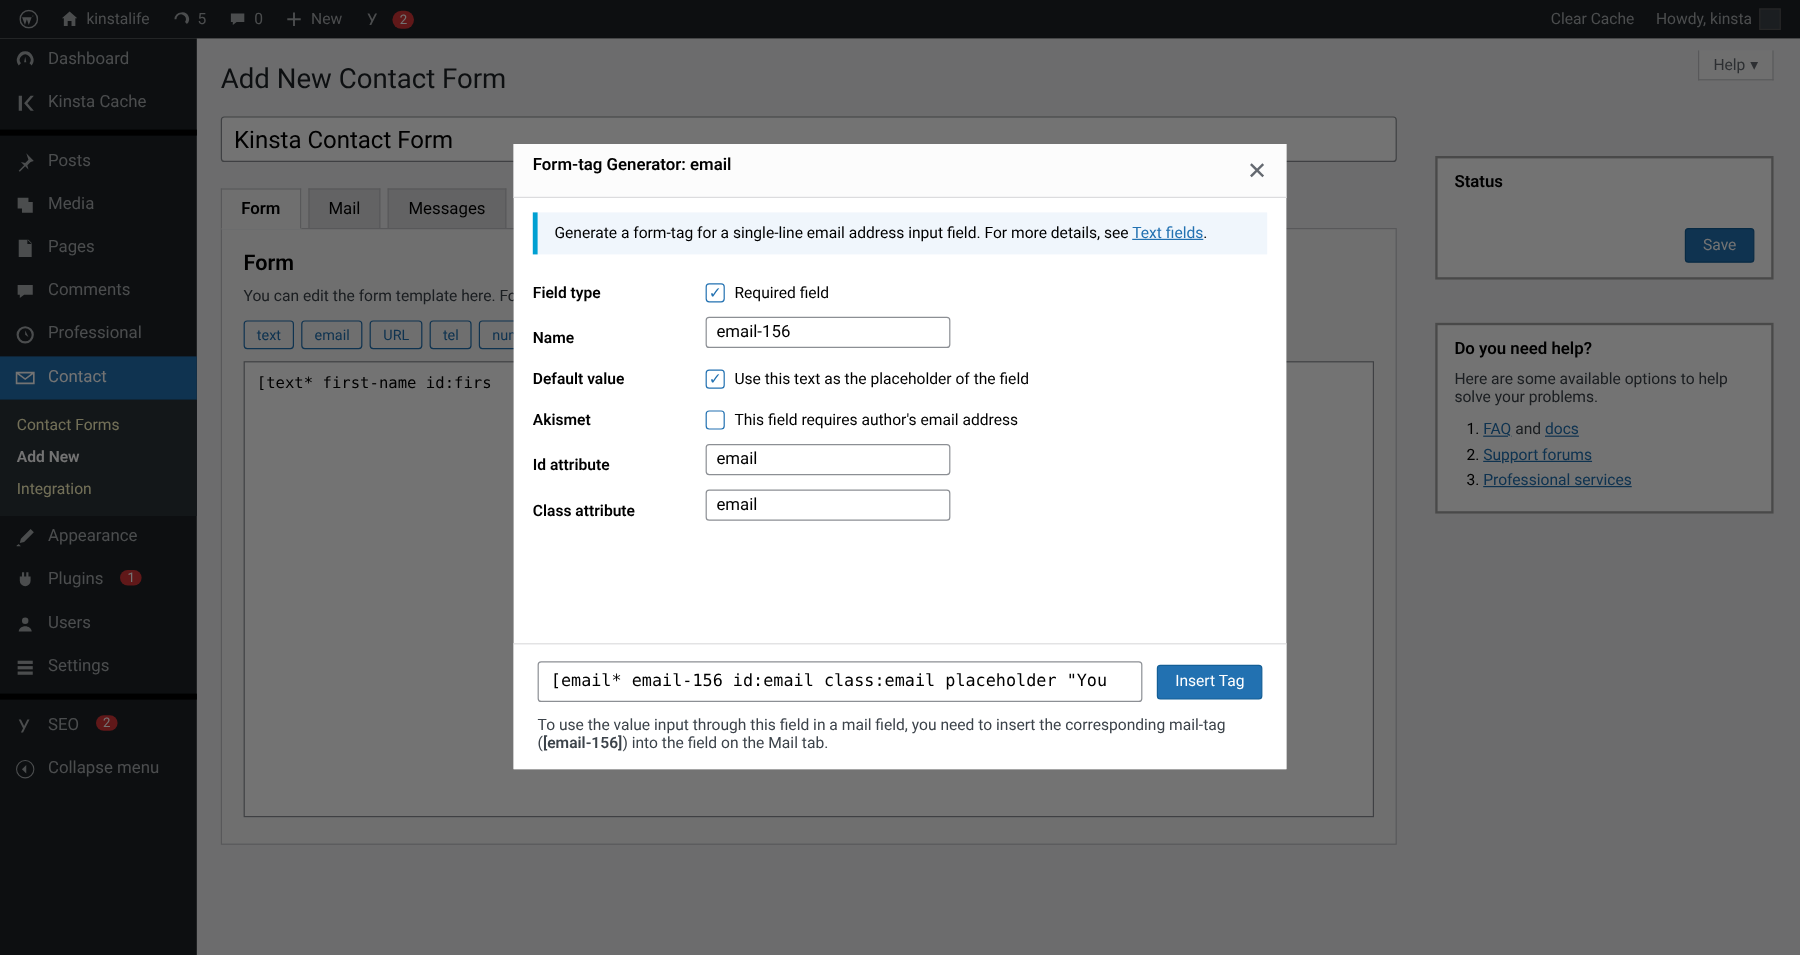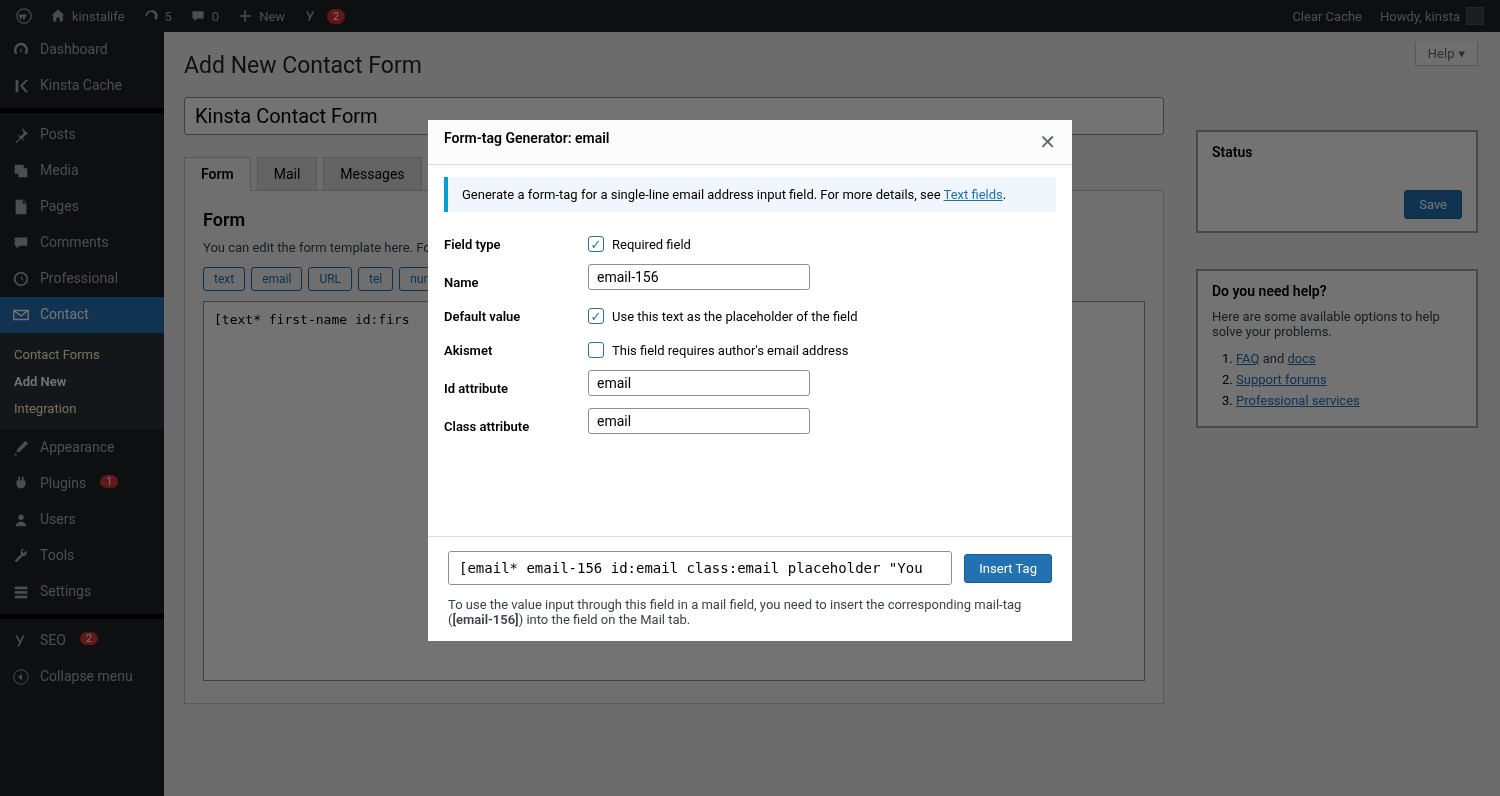--- a/index.html
+++ b/index.html
@@ -57,21 +57,21 @@
 .modal { position: absolute; top: 120px; left: 428px; width: 644px; background: #fff; z-index: 101; }
 .modal-header { background: #fcfcfc; border-bottom: 1px solid #dcdcde; padding: 10px 16px; display: flex; justify-content: space-between; align-items: flex-start; }
 .modal-title { font-size: 14px; font-weight: 600; }
 .modal-close { font-size: 20px; color: #646970; cursor: pointer; background: none; border: none; }
 .modal-notice { margin: 12px 16px; padding: 10px 14px; background: #f0f6fc; border-left: 4px solid #00a0d2; font-size: 13px; }
 .modal-notice a { color: #2271b1; text-decoration: underline; }
 .modal-body { padding: 6px 16px 90px; }
 .form-row { display: flex; align-items: flex-end; margin-bottom: 12px; }
 .form-label { width: 144px; font-size: 13px; font-weight: 600; padding-top: 5px; }
 .form-field { flex: 1; }
-.text-input { width: 222px; padding: 4px 8px; font-size: 14px; border: 1px solid #8c8f94; border-radius: 3px; }
+.text-input { width: 204px; padding: 4px 8px; font-size: 14px; border: 1px solid #8c8f94; border-radius: 3px; }
 .check-row { display: flex; align-items: center; gap: 8px; font-size: 13px; margin-top: 6px; }
 .checkbox { width: 16px; height: 16px; border: 1px solid #2271b1; border-radius: 3px; display: inline-flex; align-items: center; justify-content: center; }
 .checkbox.checked { color: #2271b1; }
 .modal-footer { border-top: 1px solid #dcdcde; padding: 14px 20px; background: #fff; }
 .footer-row { display: flex; gap: 12px; align-items: center; margin-bottom: 12px; }
 .tag-output { flex: 1; padding: 8px 10px; font-family: Menlo, monospace; font-size: 14px; border: 1px solid #8c8f94; border-radius: 3px; }
 .footer-note { font-size: 13px; color: #3c434a; }
 .footer-note strong { font-weight: 600; }
 
 svg { width: 100%; height: 100%; fill: currentColor; }
@@ -231,28 +231,20 @@
       <span class="side-badge">1</span>
     </div>
   <div class="sidebar-item">
       <span class="s-icon">
         <svg viewBox="0 0 20 20">
           <circle cx="10" cy="7" r="3"></circle>
           <path d="M4 17c0-3 3-5 6-5s6 2 6 5z"></path>
         </svg>
       </span>
       <span>Users</span>
-    </div>
-  <div class="sidebar-item">
-      <span class="s-icon">
-        <svg viewBox="0 0 20 20">
-          <path d="M14 2a4 4 0 00-4 6L3 15l2 2 7-7a4 4 0 004-6l-3 3-2-2z"></path>
-        </svg>
-      </span>
-      <span>Tools</span>
     </div>
   <div class="sidebar-item">
       <span class="s-icon">
         <svg viewBox="0 0 20 20">
           <rect x="3" y="4" width="14" height="3"></rect>
           <rect x="3" y="9" width="14" height="3"></rect>
           <rect x="3" y="14" width="14" height="3"></rect>
         </svg>
       </span>
       <span>Settings</span>

